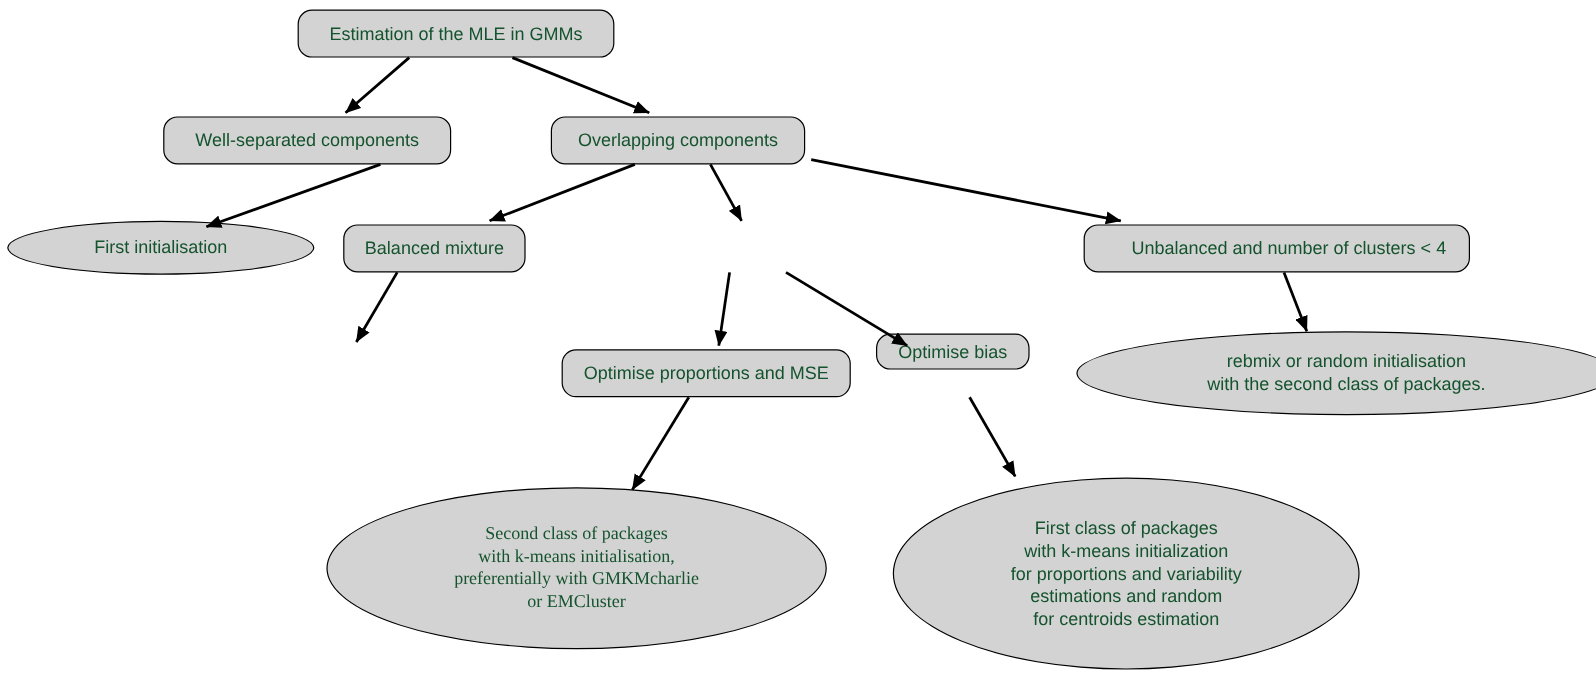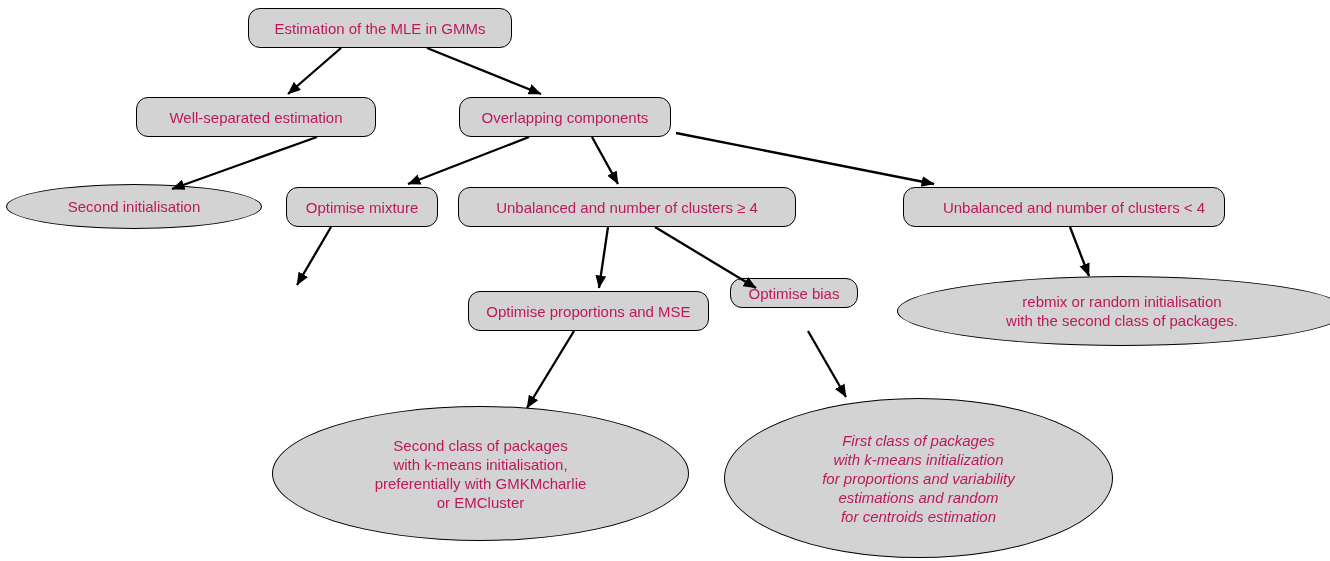--- a/index.html
+++ b/index.html
@@ -12,21 +12,21 @@
     width: 1330px;
     height: 561px;
     background: #ffffff;
     font-family: "Liberation Sans", "DejaVu Sans", sans-serif;
     overflow: hidden;
   }
   .node {
     position: absolute;
     box-sizing: border-box;
     background: #d3d3d3;
-    color: #be185d;
+    color: #14532d;
     display: flex;
     align-items: center;
     justify-content: center;
     text-align: center;
     white-space: pre-line;
     font-size: 15px;
     line-height: 19px;
   }
   .rect {
     border: 1.6px solid #000000;
@@ -47,46 +47,45 @@
     stroke-width: 2.3px;
   }
 </style>
 </head>
 <body>
 
 <div id="canvas">
 
   <div class="node rect" style="left:248px; top:8px; width:264px; height:40px;">Estimation of the MLE in GMMs</div>
 
-  <div class="node rect" style="left:136px; top:97px; width:240px; height:40px;">Well-separated estimation</div>
+  <div class="node rect" style="left:136px; top:97px; width:240px; height:40px;">Well-separated components</div>
 
   <div class="node rect" style="left:459px; top:97px; width:212px; height:40px;">Overlapping components</div>
 
-  <div class="node ellipse" style="left:6px; top:184px; width:256px; height:45px;">Second initialisation</div>
+  <div class="node ellipse" style="left:6px; top:184px; width:256px; height:45px;">First initialisation</div>
 
-  <div class="node rect" style="left:286px; top:187px; width:152px; height:40px;">Optimise mixture</div>
+  <div class="node rect" style="left:286px; top:187px; width:152px; height:40px;">Balanced mixture</div>
 
-  <div class="node rect" style="left:458px; top:187px; width:338px; height:40px;">Unbalanced and number of clusters ≥ 4</div>
 
   <div class="node rect" style="left:903px; top:187px; width:322px; height:40px;padding-left:20px;">Unbalanced and number of clusters &lt; 4</div>
 
 
   <div class="node rect" style="left:468px; top:291px; width:241px; height:40px;">Optimise proportions and MSE</div>
 
   <div class="node rect" style="left:730px; top:278px; width:128px; height:30px;">Optimise bias</div>
 
   <div class="node ellipse" style="left:897px; top:276px; width:450px; height:70px;">rebmix or random initialisation
 with the second class of packages.</div>
 
-  <div class="node ellipse" style="left:272px; top:406px; width:417px; height:135px;">Second class of packages
+  <div class="node ellipse" style="left:272px; top:406px; width:417px; height:135px;font-family:Liberation Serif, serif;">Second class of packages
 with k-means initialisation,
 preferentially with GMKMcharlie
 or EMCluster</div>
 
-  <div class="node ellipse" style="left:724px; top:398px; width:389px; height:160px;font-style:italic;">First class of packages
+  <div class="node ellipse" style="left:744px; top:398px; width:389px; height:160px;">First class of packages
 with k-means initialization
 for proportions and variability
 estimations and random
 for centroids estimation</div>
 
   <svg id="edges" width="1330" height="561">
     <defs>
       <marker id="ah" viewBox="0 0 12 10" markerWidth="13" markerHeight="11" refX="11.5" refY="5" orient="auto" markerUnits="userSpaceOnUse">
         <path d="M0,0 L12,5 L0,10 z" fill="#000000"></path>
       </marker>

